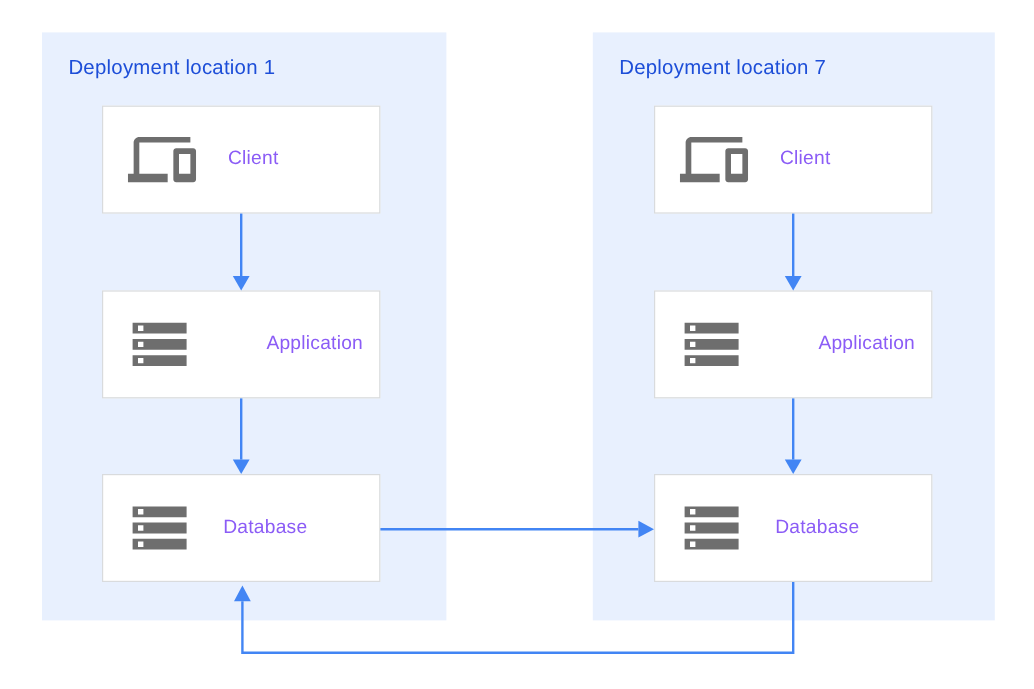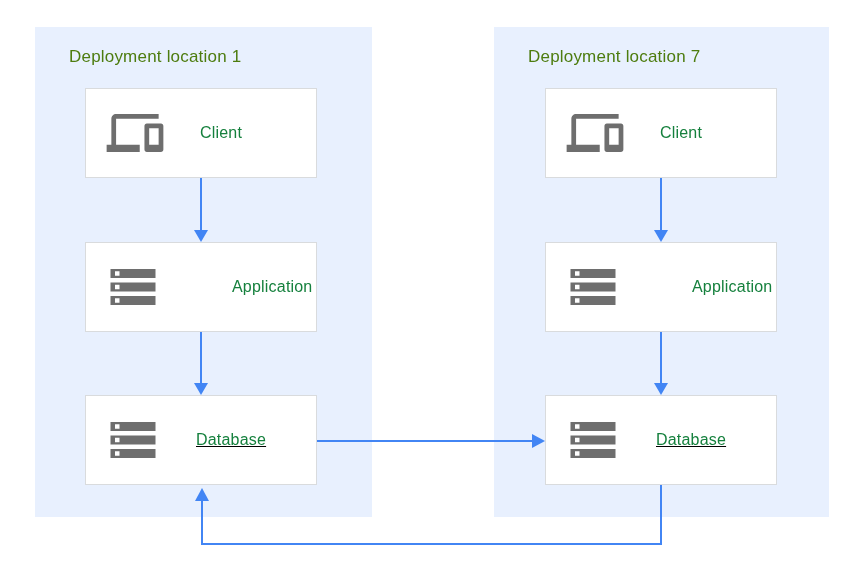--- a/index.html
+++ b/index.html
@@ -7,36 +7,36 @@
     position:relative;width:862px;height:574px;background:#ffffff;
     font-family:"Liberation Sans",sans-serif;overflow:hidden;
   }
   .panel{
     position:absolute;top:27px;width:337px;height:490px;
     background:#e8f0fe;
   }
   .panel.p1{left:35px;}
   .panel.p2{left:494px;width:335px;}
   .panel-title{
-    position:absolute;left:34px;top:18px;
-    font-size:17px;line-height:24px;color:#4d7c0f;letter-spacing:.2px;
+    position:absolute;left:22px;top:18px;
+    font-size:17px;line-height:24px;color:#1d4ed8;letter-spacing:.2px;
     white-space:nowrap;
   }
   .node{
     position:absolute;width:232px;height:90px;box-sizing:border-box;
     background:#ffffff;border:1px solid #d9dbdd;
     display:flex;align-items:center;padding-left:20px;
   }
   .node .icon{display:flex;align-items:center;justify-content:center;flex:0 0 auto;}
-  .node .label{margin-left:36px;font-size:16px;color:#15803d;letter-spacing:.2px;}
+  .node .label{margin-left:26px;font-size:16px;color:#8b5cf6;letter-spacing:.2px;}
   .col-left{left:85px;}
   .col-right{left:545px;}
   .row-client{top:88px;}
   .row-app{top:242px;gap:36px;}
-  .row-db{top:395px;text-decoration:underline;}
+  .row-db{top:395px;}
   svg.connectors{position:absolute;left:0;top:0;width:862px;height:574px;pointer-events:none;}
   .connectors .stroke{stroke:#4285f4;stroke-width:2;fill:none;}
   .connectors .head{fill:#4285f4;stroke:none;}
 </style>
 </head>
 <body>
 
 <div class="canvas">
 
   <section class="panel p1">

